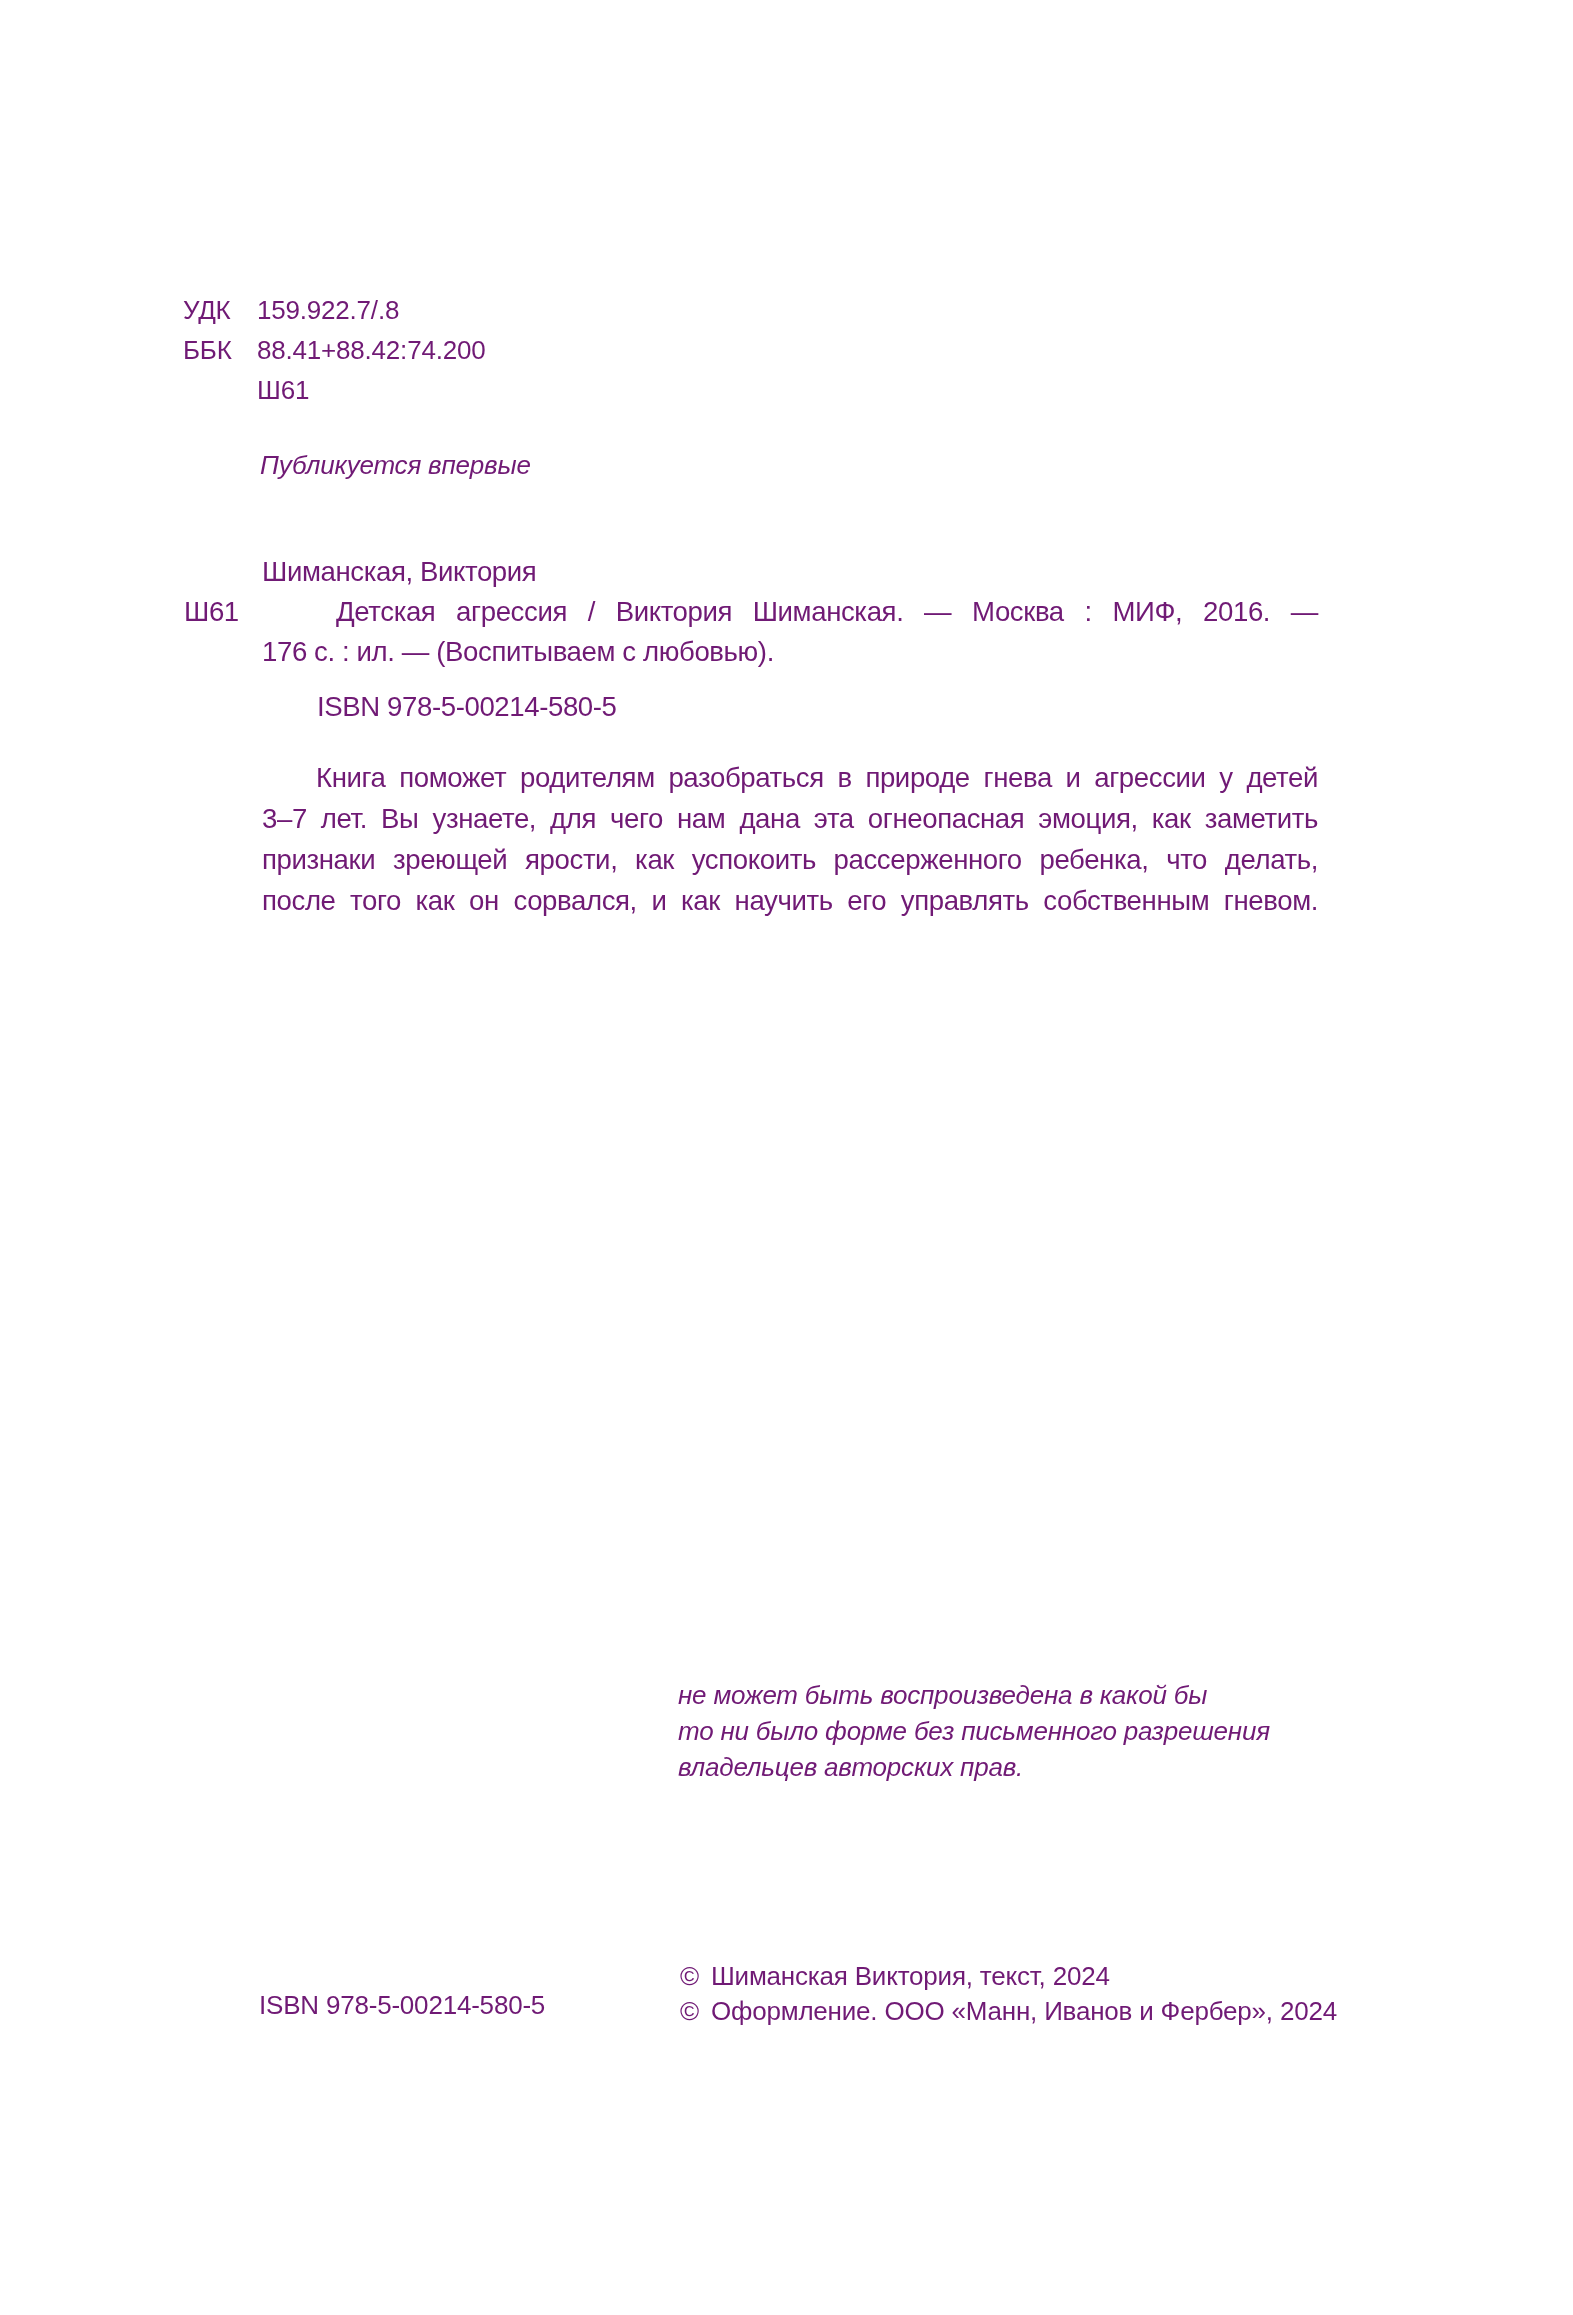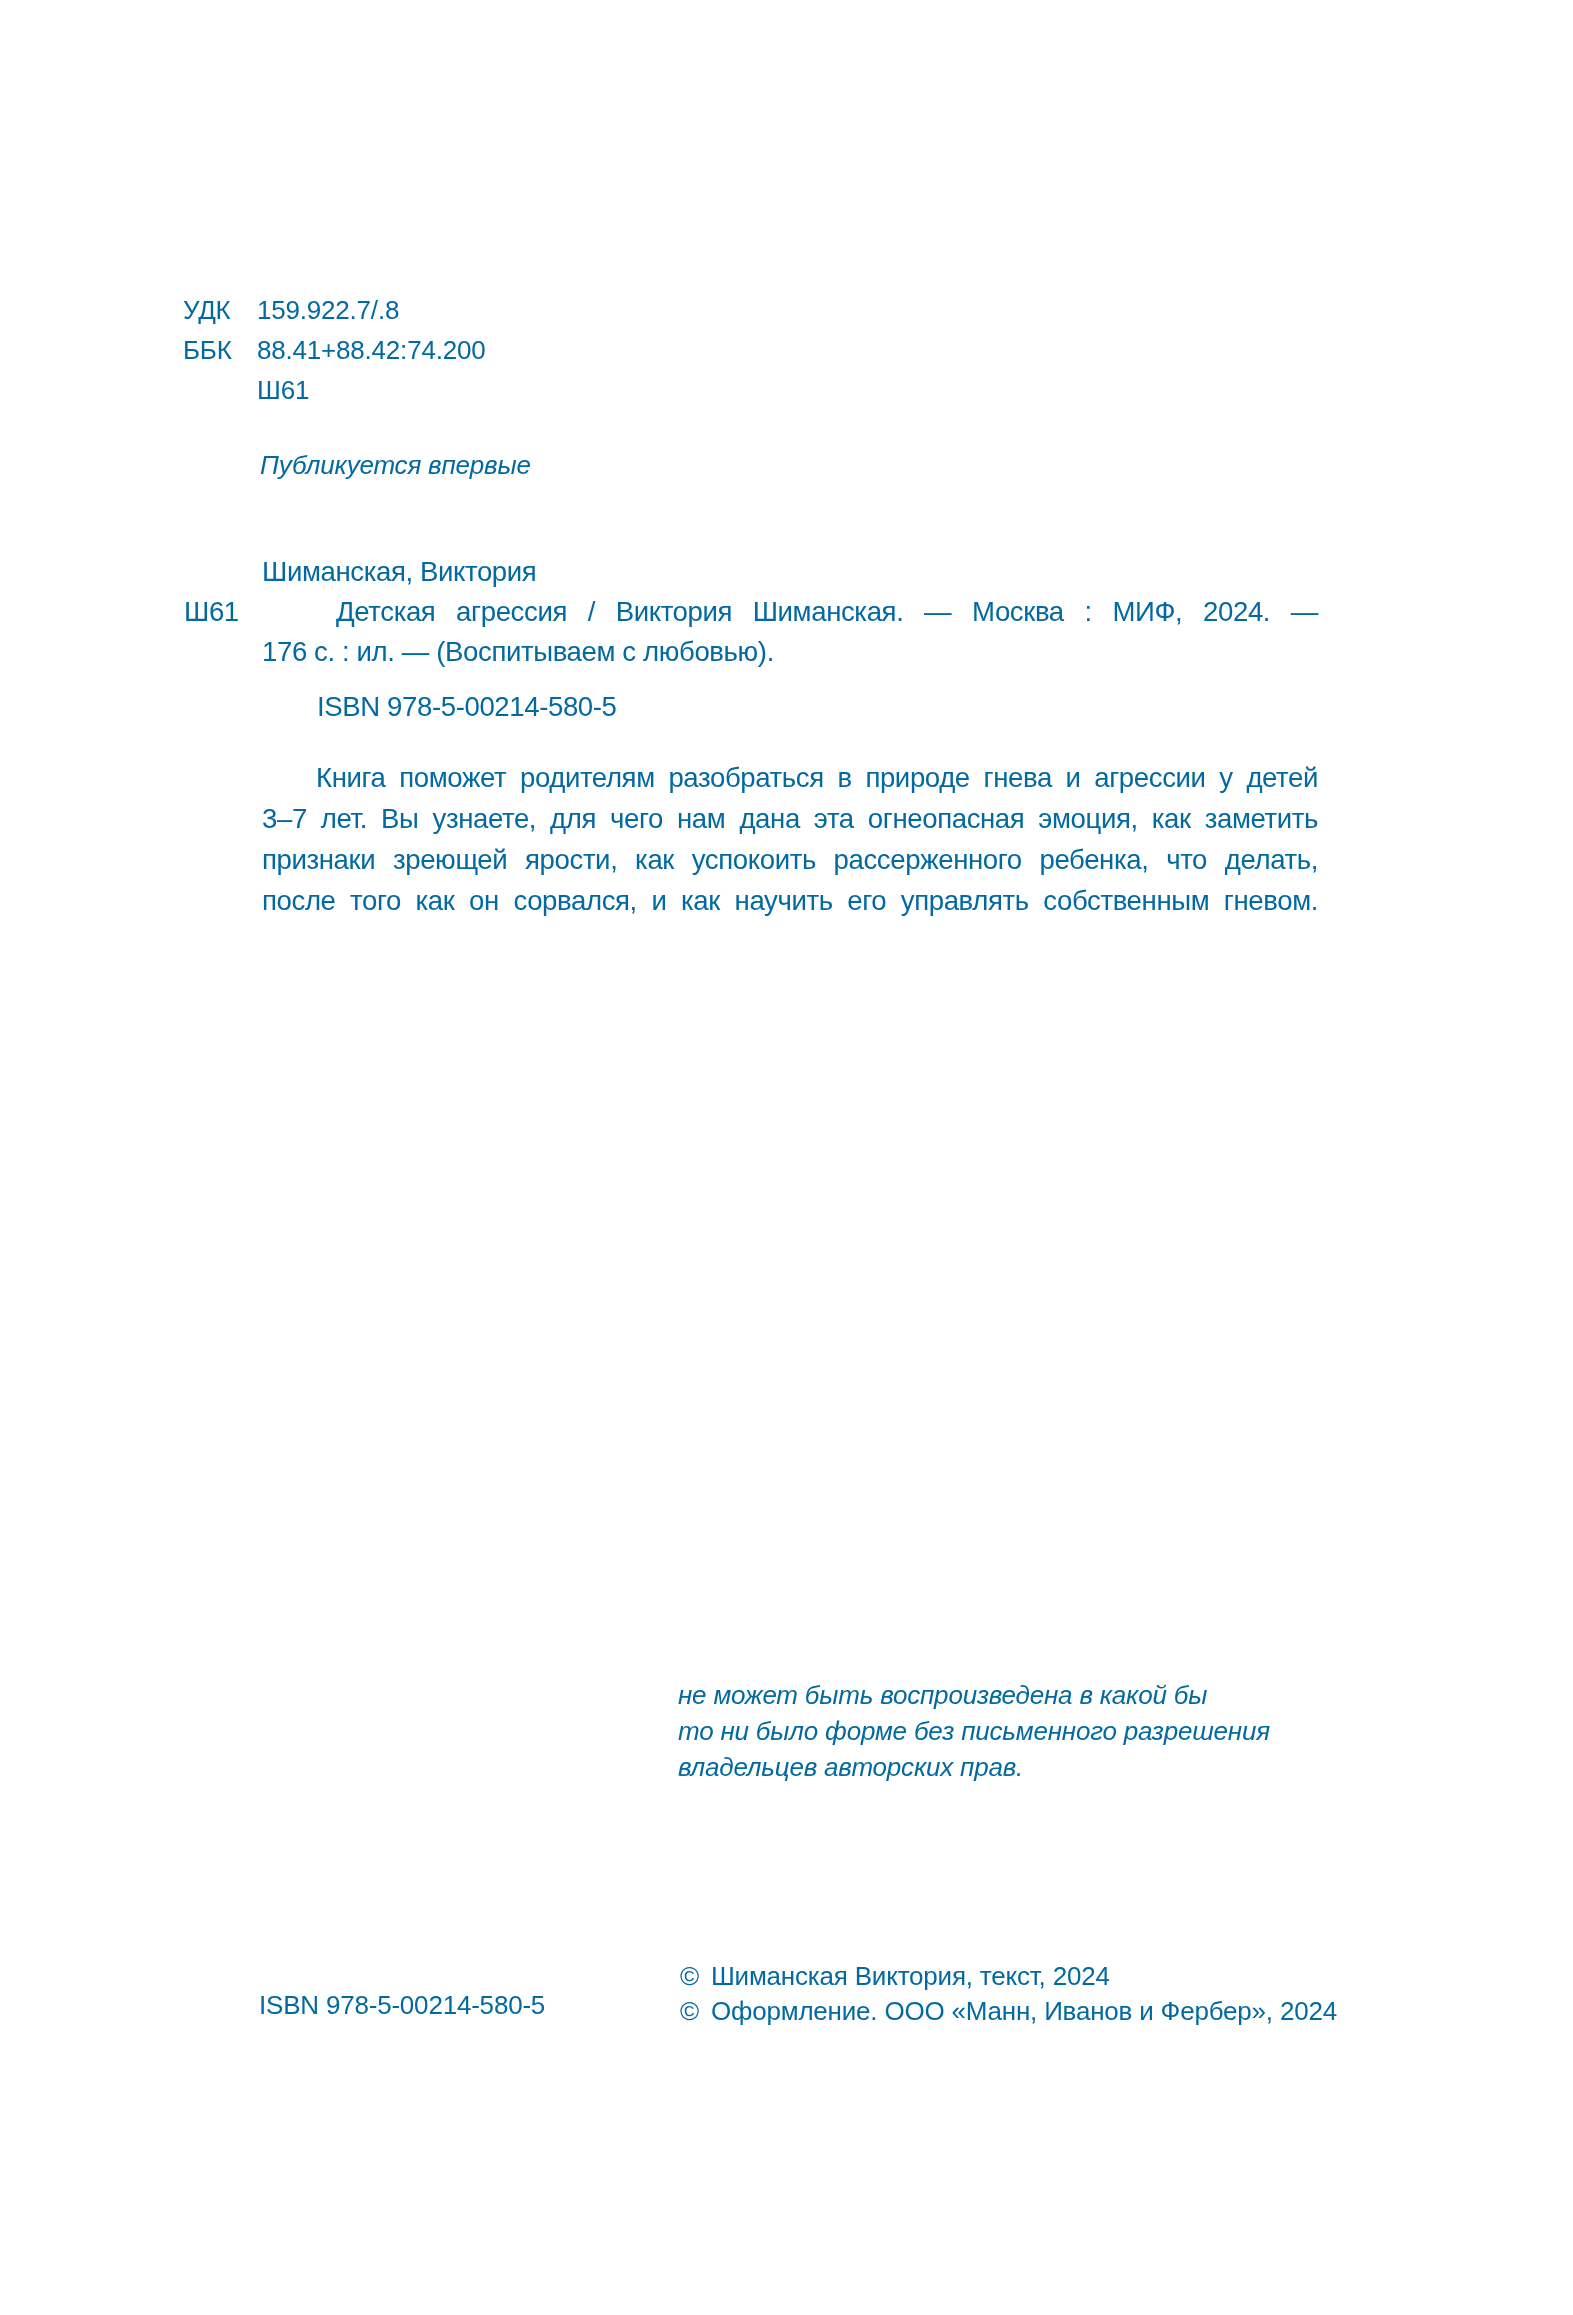--- a/index.html
+++ b/index.html
@@ -1,21 +1,21 @@
 <!DOCTYPE html>
 <html lang="ru" style="font-size:15px"><head>
 <meta charset="utf-8">
 <style>
   html,body{margin:0;padding:0;background:#e8e8e8;}
   .page{
     position:relative;
     width:1573px;height:2315px;
     margin:0 auto;
     background:#ffffff;
-    color:#0369a1;
+    color:#701a75;
     font-family:"Liberation Sans", sans-serif;
     overflow:hidden;
   }
   
   .big   {font-size:27.6px; line-height:40px; letter-spacing:-0.4px;}
   .small {font-size:26px; line-height:36px; letter-spacing:-0.2px;}
   .just  {text-align:justify; text-align-last:justify;}
   .abs   {position:absolute;}
 
   
@@ -73,21 +73,21 @@
       <span class="val">Ш61</span>
     </div>
   </div>
 
   <div class="abs published">Публикуется впервые</div>
 
   <div class="abs catalog big">
     <div class="author">Шиманская, Виктория</div>
     <div class="title-row">
       <span class="index">Ш61</span>
-      <div class="title-line just">Детская агрессия / Виктория Шиманская. — Москва : МИФ, 2024. —</div>
+      <div class="title-line just">Детская агрессия / Виктория Шиманская. — Москва : МИФ, 2016. —</div>
     </div>
     <div>176 с. : ил. — (Воспитываем с любовью).</div>
   </div>
 
   <div class="abs big isbn-top">ISBN 978-5-00214-580-5</div>
 
   <div class="abs annotation">
     <div class="first just">Книга поможет родителям разобраться в природе гнева и агрессии у детей</div>
     <div class="just">3–7 лет. Вы узнаете, для чего нам дана эта огнеопасная эмоция, как заметить</div>
     <div class="just">признаки зреющей ярости, как успокоить рассерженного ребенка, что делать,</div>

